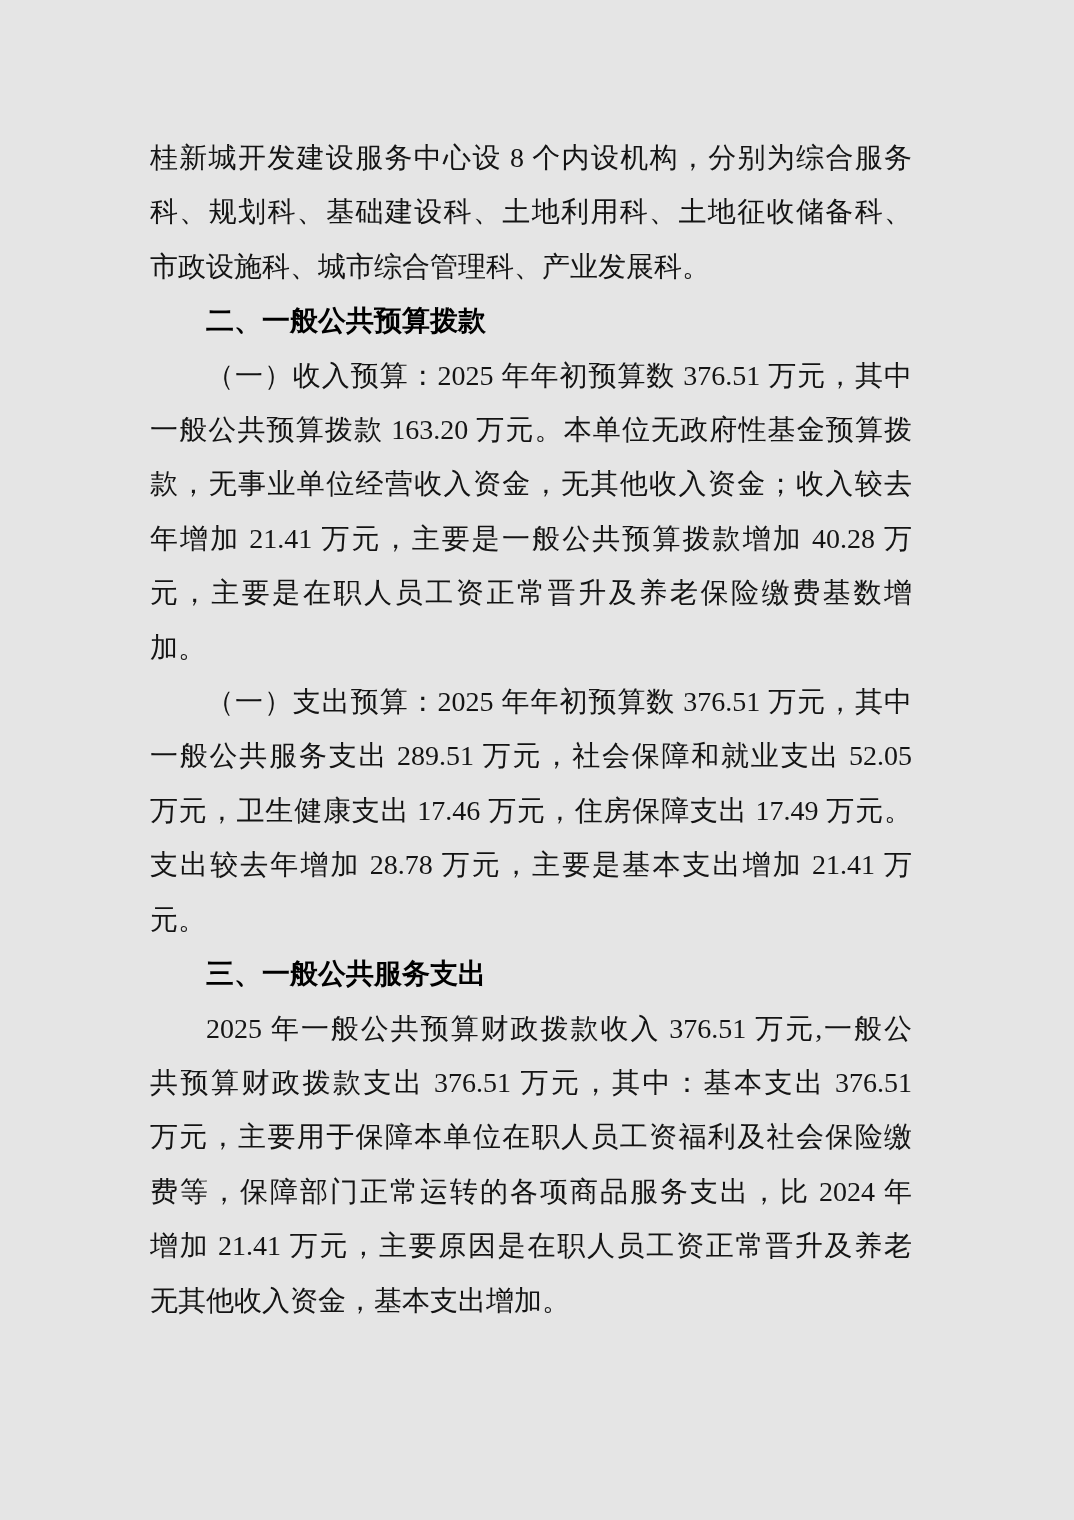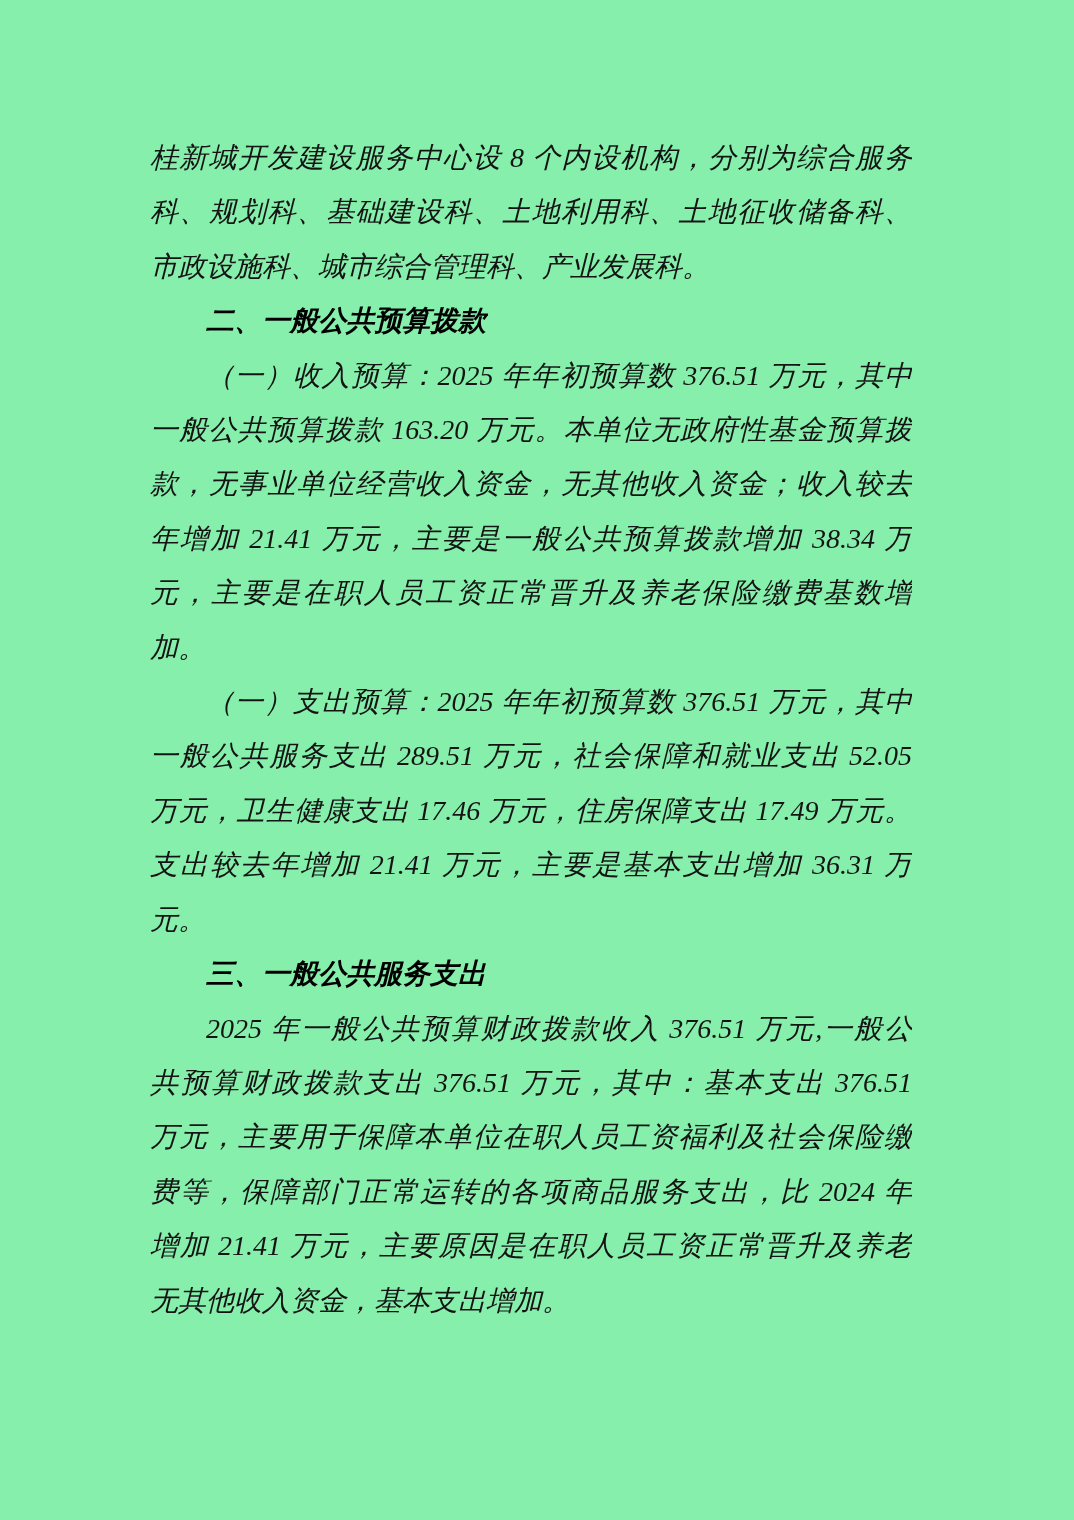--- a/index.html
+++ b/index.html
@@ -7,22 +7,21 @@
     width: 1074px;
     height: 1520px;
     background: #ffffff;
     position: relative;
     overflow: hidden;
     font-family: "Liberation Serif", "DejaVu Serif", serif;
   }
   .page {
     position: absolute;
     inset: 0;
-    background: #86efac;
-    font-style: italic;
+    background: #e5e5e5;
   }
   .doc {
     position: absolute;
     left: 150px;
     top: 131px;
     width: 762px;
     color: #141414;
     font-size: 28px;
     line-height: 54.4px;
   }
@@ -50,29 +49,29 @@
         <div class="line just">科、规划科、基础建设科、土地利用科、土地征收储备科、</div>
         <div class="line">市政设施科、城市综合管理科、产业发展科。</div>
       </div>
       <div class="para heading">
         <div class="line first-indent">二、一般公共预算拨款</div>
       </div>
       <div class="para body">
         <div class="line just first-indent">（一）收入预算：2025 年年初预算数 376.51 万元，其中</div>
         <div class="line just">一般公共预算拨款 163.20 万元。本单位无政府性基金预算拨</div>
         <div class="line just">款，无事业单位经营收入资金，无其他收入资金；收入较去</div>
-        <div class="line just">年增加 21.41 万元，主要是一般公共预算拨款增加 38.34 万</div>
+        <div class="line just">年增加 21.41 万元，主要是一般公共预算拨款增加 40.28 万</div>
         <div class="line just">元，主要是在职人员工资正常晋升及养老保险缴费基数增</div>
         <div class="line">加。</div>
       </div>
       <div class="para body">
         <div class="line just first-indent">（一）支出预算：2025 年年初预算数 376.51 万元，其中</div>
         <div class="line just">一般公共服务支出 289.51 万元，社会保障和就业支出 52.05</div>
         <div class="line just">万元，卫生健康支出 17.46 万元，住房保障支出 17.49 万元。</div>
-        <div class="line just">支出较去年增加 21.41 万元，主要是基本支出增加 36.31 万</div>
+        <div class="line just">支出较去年增加 28.78 万元，主要是基本支出增加 21.41 万</div>
         <div class="line">元。</div>
       </div>
       <div class="para heading">
         <div class="line first-indent">三、一般公共服务支出</div>
       </div>
       <div class="para body">
         <div class="line just first-indent">2025 年一般公共预算财政拨款收入 376.51 万元,一般公</div>
         <div class="line just">共预算财政拨款支出 376.51 万元，其中：基本支出 376.51</div>
         <div class="line just">万元，主要用于保障本单位在职人员工资福利及社会保险缴</div>
         <div class="line just">费等，保障部门正常运转的各项商品服务支出，比 2024 年</div>

